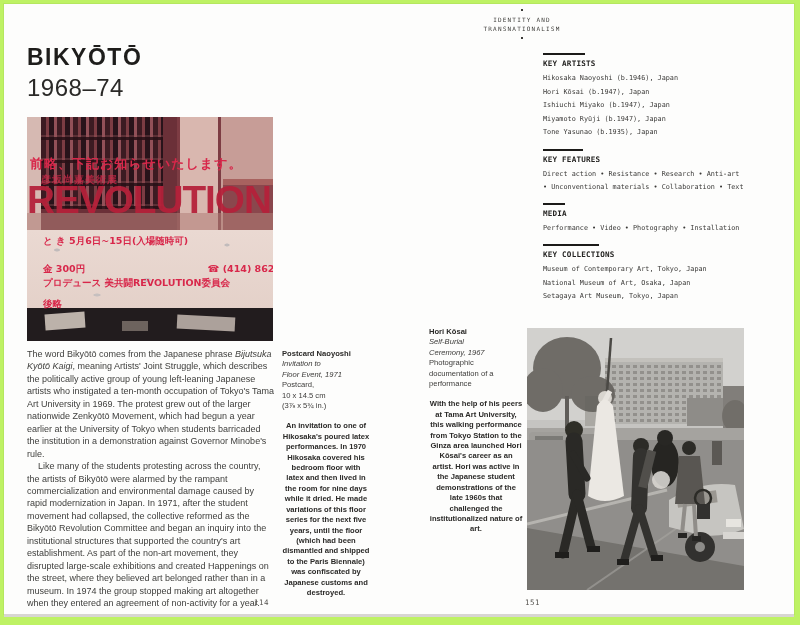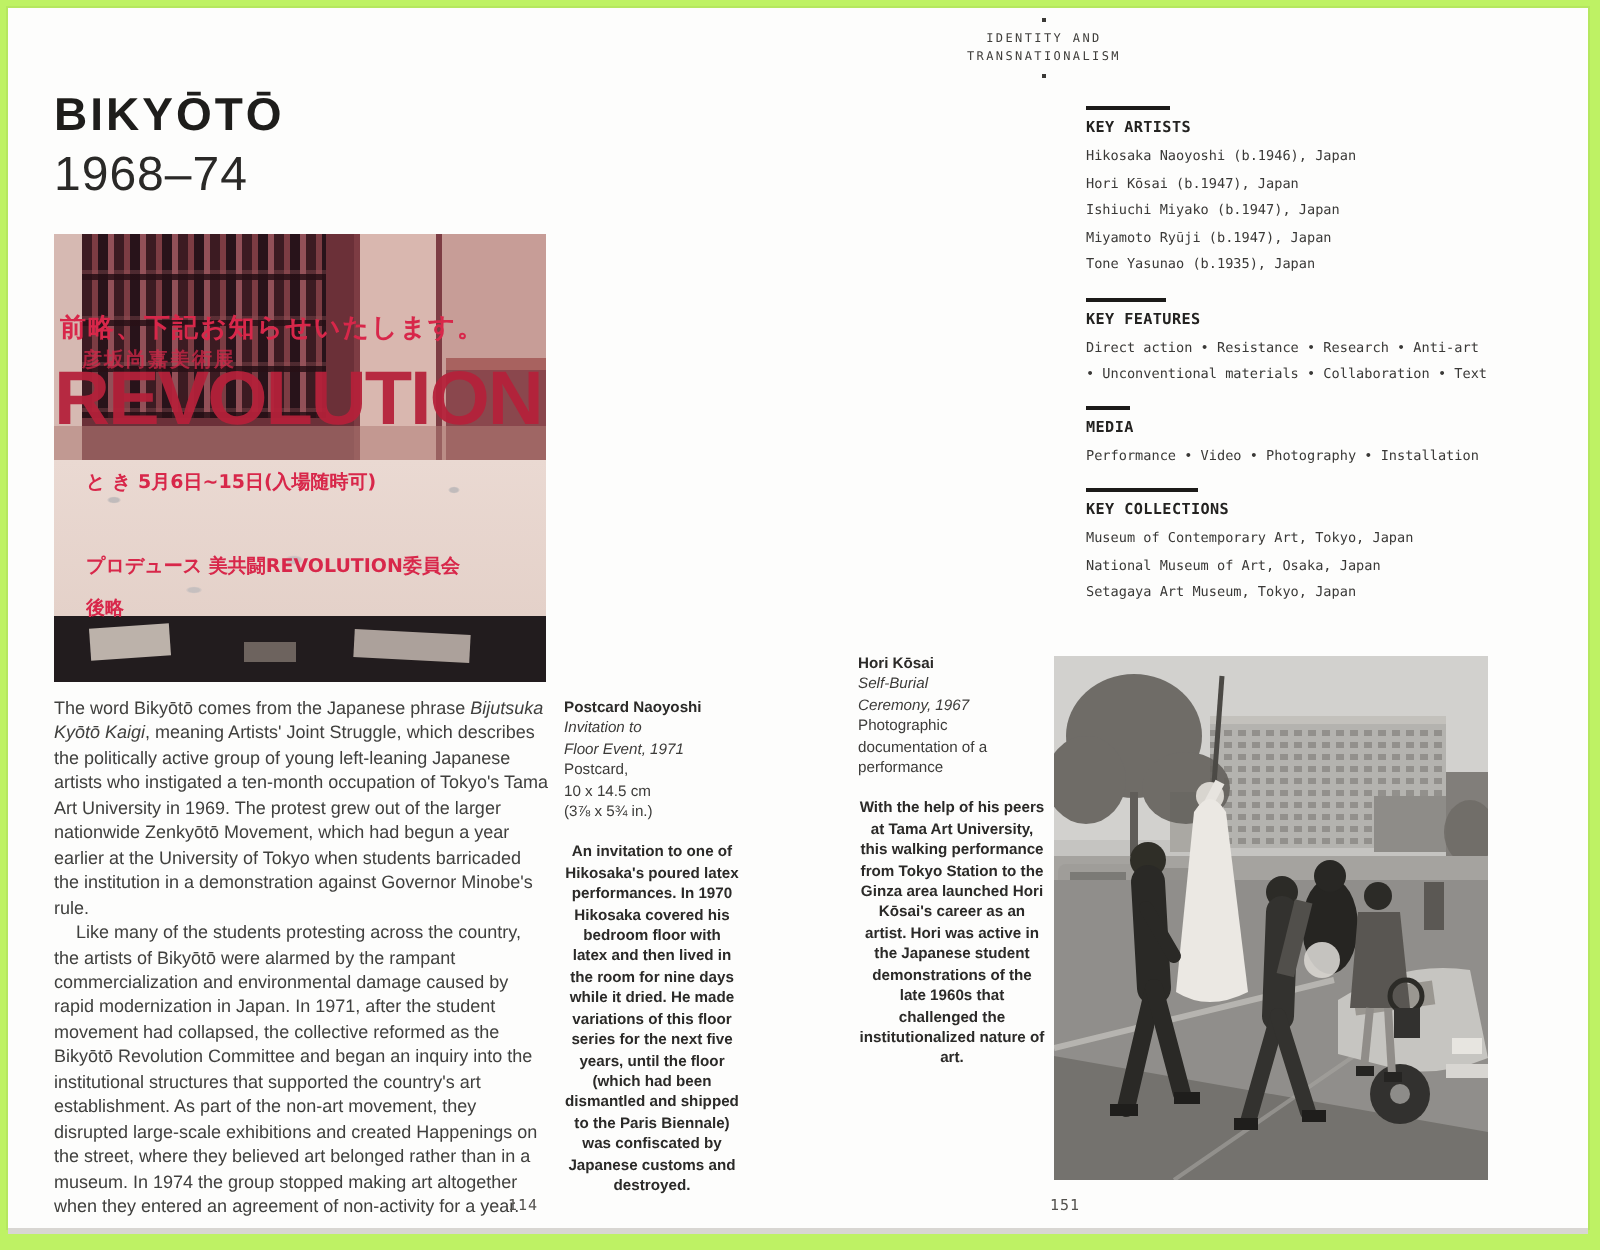--- a/index.html
+++ b/index.html
@@ -109,20 +109,24 @@
     <div class="speck"></div>
     <div class="dark">
       <div class="patch1" style="position:absolute;left:18px;top:5px;width:40px;height:16px;background:#d7ccc3;transform:rotate(-4deg);"></div>
       <div style="position:absolute;left:150px;top:8px;width:58px;height:14px;background:#cfc3ba;transform:rotate(3deg);opacity:.8;"></div>
       <div style="position:absolute;left:95px;top:13px;width:26px;height:10px;background:#8d8279;opacity:.7;"></div>
     </div>
     <div class="abs jp" id="p-line1">前略、下記お知らせいたします。</div>
     <div class="abs jp" id="p-line2">彦坂尚嘉美術展</div>
     <div class="abs" id="p-headline">REVOLUTION</div>
     <div class="abs jp p-info" id="p-i1">と き  5月6日~15日(入場随時可)</div>
+    <div class="abs jp p-info" id="p-i3">
+      <span>金    300円</span>
+      <span>☎ (414) 8626</span>
+    </div>
     <div class="abs jp p-info" id="p-i5">後略</div>
     <div class="abs jp p-info" id="p-i4">プロデュース 美共闘REVOLUTION委員会</div>
   </div>
 
   <div class="abs" id="body-text">
     <div class="p1"><span>The word Bikyōtō comes from the Japanese phrase </span><span class="ital">Bijutsuka Kyōtō Kaigi</span><span>, meaning Artists' Joint Struggle, which describes the politically active group of young left-leaning Japanese artists who instigated a ten-month occupation of Tokyo's Tama Art University in 1969. The protest grew out of the larger nationwide Zenkyōtō Movement, which had begun a year earlier at the University of Tokyo when students barricaded the institution in a demonstration against Governor Minobe's rule.</span></div>
     <div class="p2">Like many of the students protesting across the country, the artists of Bikyōtō were alarmed by the rampant commercialization and environmental damage caused by rapid modernization in Japan. In 1971, after the student movement had collapsed, the collective reformed as the Bikyōtō Revolution Committee and began an inquiry into the institutional structures that supported the country's art establishment. As part of the non-art movement, they disrupted large-scale exhibitions and created Happenings on the street, where they believed art belonged rather than in a museum. In 1974 the group stopped making art altogether when they entered an agreement of non-activity for a year.</div>
   </div>
 
   <div class="abs caption" id="caption-mid">

